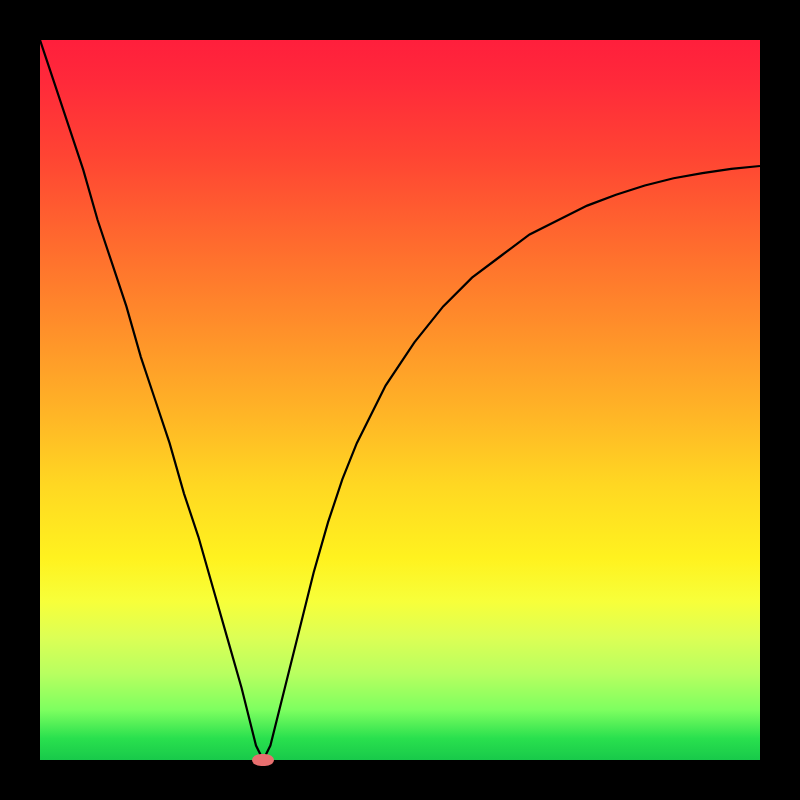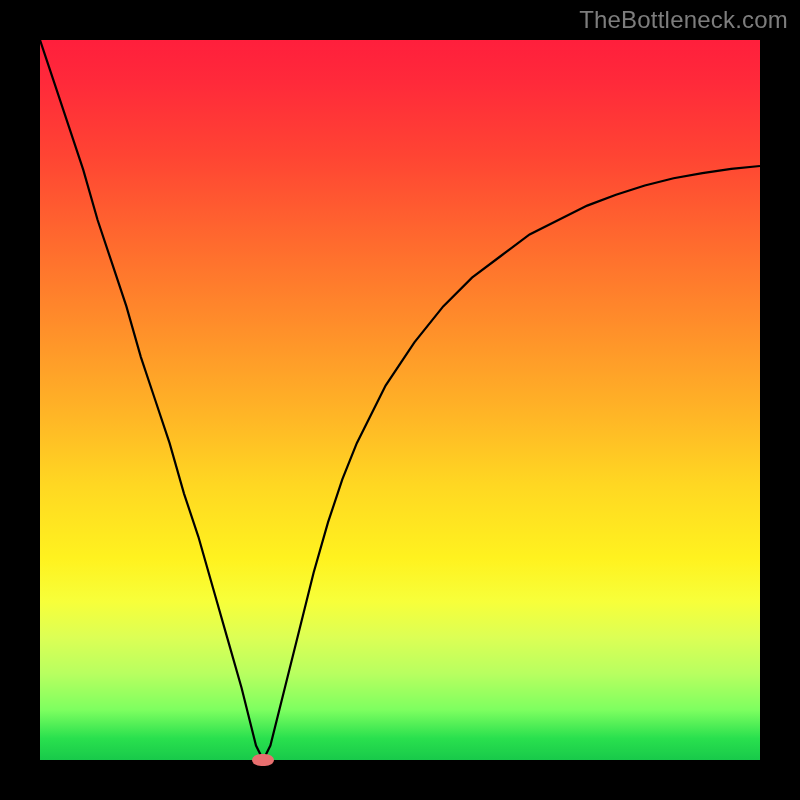--- a/index.html
+++ b/index.html
@@ -74,14 +74,13 @@
 
   <div class="plot">
 
     <svg class="curve-svg" viewBox="0 0 720 720" preserveAspectRatio="none">
       <path id="curve-path" d="M0.00 0.00 L14.40 43.20 L28.80 86.40 L43.20 129.60 L57.60 180.00 L72.00 223.20 L86.40 266.40 L100.80 316.80 L115.20 360.00 L129.60 403.20 L144.00 453.60 L158.40 496.80 L172.80 547.20 L187.20 597.60 L201.60 648.00 L216.00 705.60 L223.20 720.00 L230.40 705.60 L244.80 648.00 L259.20 590.40 L273.60 532.80 L288.00 482.40 L302.40 439.20 L316.80 403.20 L345.60 345.60 L374.40 302.40 L403.20 266.40 L432.00 237.60 L460.80 216.00 L489.60 194.40 L518.40 180.00 L547.20 165.60 L576.00 154.80 L604.80 145.44 L633.60 138.24 L662.40 133.20 L691.20 128.88 L720.00 126.00" fill="none" stroke="#000" stroke-width="2.2"></path>
     </svg>
 
     <div id="min-marker" class="marker" style="width: 22px; height: 12px; left: 212.2px; top: 714px;"></div>
   </div>
 
-  <div class="watermark">TheBottleneck.com</div>
 </div>
 
 </body></html>

